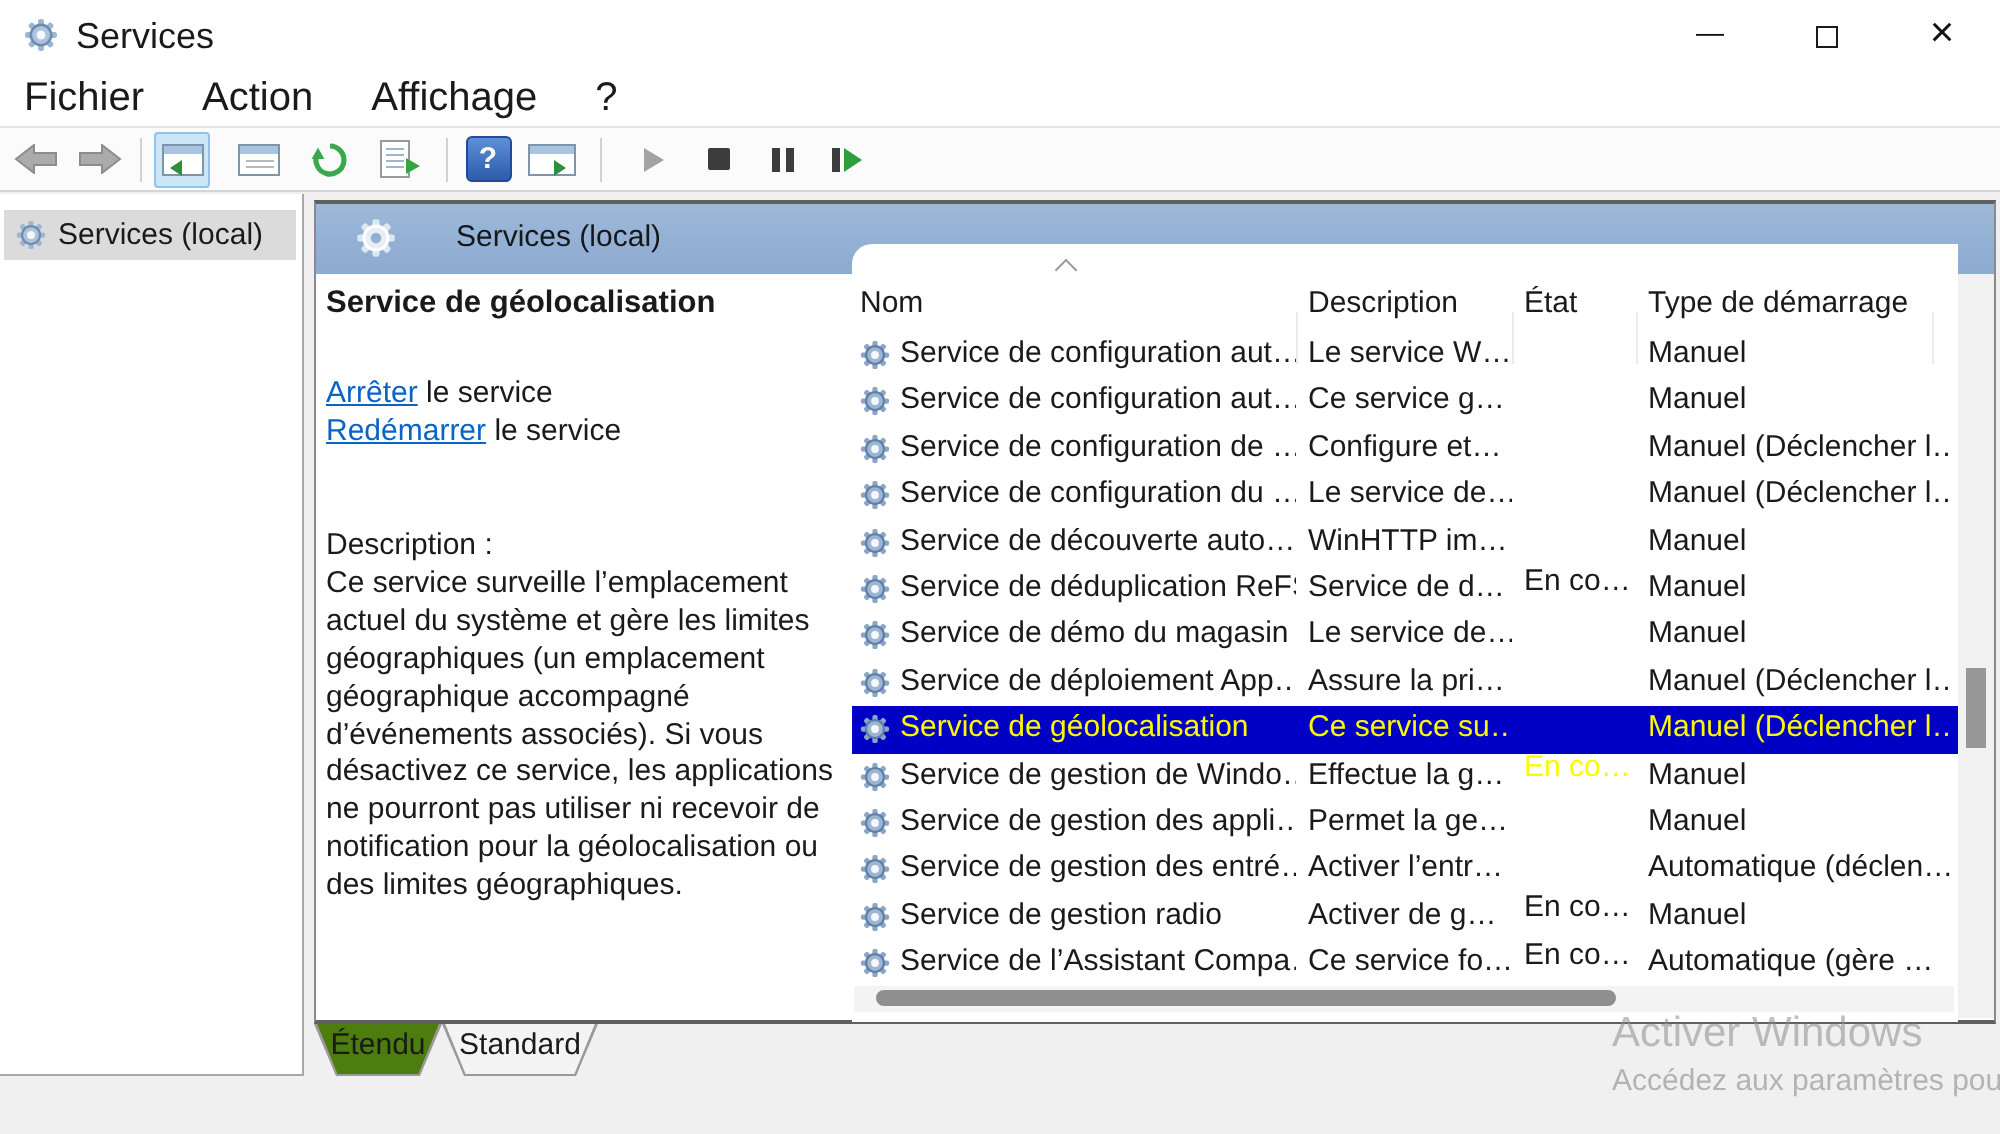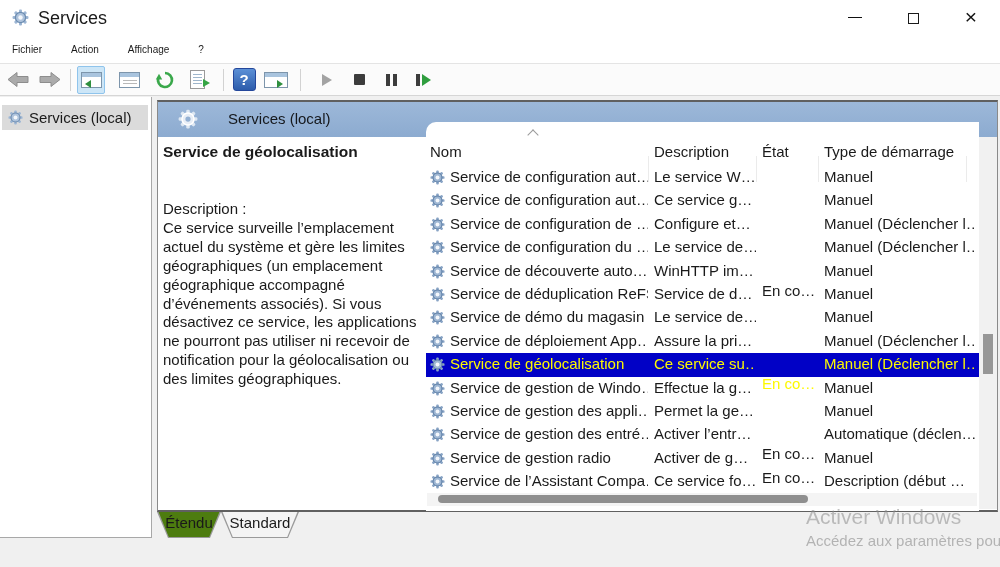--- a/index.html
+++ b/index.html
@@ -12,21 +12,21 @@
   .titlebar { position:absolute; left:0; top:0; width:1000px; height:36px; background:#ffffff; }
   .titlebar .app-title { position:absolute; left:38px; top:8px; font-size:18px; }
   .titlebar .app-icon { position:absolute; left:12px; top:9px; }
   .win-controls { position:absolute; right:0; top:0; height:36px; display:flex; }
   .win-btn { width:58px; height:36px; display:flex; align-items:center; justify-content:center; color:#111; }
   .glyph-min { font-size:14px; margin-top:-4px; }
   .glyph-max { width:11px; height:11px; border:1.4px solid #1a1a1a; display:block; }
   .glyph-close { font-size:21px; font-weight:400; margin-top:-2px; }
   
   .menubar { position:absolute; left:0; top:36px; width:1000px; height:27px; background:#ffffff; display:flex; align-items:center; }
-  .menu-item { padding:3px 10px; margin-right:9px; font-size:10px; }
+  .menu-item { padding:3px 10px; margin-right:9px; font-size:20px; }
   .menu-item:first-child { margin-left:2px; }
   
   .toolbar { position:absolute; left:0; top:63px; width:1000px; height:33px; background:#fbfbfb;
              border-top:1px solid #e4e4e4; border-bottom:1px solid #d6d6d6; display:flex; align-items:center; }
   .tb-btn { height:28px; min-width:28px; display:flex; align-items:center; justify-content:center; margin:0 2px; border:1px solid transparent; border-radius:2px; }
   .tb-btn.toggled { background:#cde6f7; border-color:#8fc4ec; }
   .tb-sep { width:1px; height:22px; background:#d2d2d2; margin:0 4px; }
   .help-box { width:23px; height:23px; border-radius:3px; background:linear-gradient(#5c90d6,#2d5cab);
               border:1px solid #24479b; color:#fff; font-weight:bold; font-size:15px;
               display:flex; align-items:center; justify-content:center; }
@@ -237,20 +237,24 @@
           </g>
         <circle cx="8" cy="8" r="4.8" fill="#e8eef6" stroke="#ffffff" stroke-width="1.2"></circle>
           <circle cx="8" cy="8" r="2.1" fill="#93b0d3"></circle>
       </svg>
     </span>
     <span class="band-title">Services (local)</span>
   </div>
 
   <div class="detail">
     <div class="svc-title">Service de géolocalisation</div>
+    <div class="svc-links">
+      <div><span class="link">Arrêter</span><span> le service</span></div>
+      <div><span class="link">Redémarrer</span><span> le service</span></div>
+    </div>
     <div class="desc-block">
       <div>Description :</div>
       <div>Ce service surveille l’emplacement actuel du système et gère les limites géographiques (un emplacement géographique accompagné d’événements associés). Si vous désactivez ce service, les applications ne pourront pas utiliser ni recevoir de notification pour la géolocalisation ou des limites géographiques.</div>
     </div>
   </div>
 
   <div class="list-panel">
     <span class="hdr-sort"></span>
     <div class="hdr-row">
       <span class="hdr-cell" style="left:4px">Nom</span>
@@ -506,21 +510,21 @@
                 <rect x="6.6" y="0.5" width="2.8" height="15" rx="1" transform="rotate(45 8 8)"></rect>
                 <rect x="6.6" y="0.5" width="2.8" height="15" rx="1" transform="rotate(135 8 8)"></rect>
               </g>
         <circle cx="8" cy="8" r="4.8" fill="#9db6d3" stroke="#5e7fa6" stroke-width="1.2"></circle>
               <circle cx="8" cy="8" r="2.1" fill="#f4f7fb"></circle>
       </svg>
     </span>
     <span class="cell c-name">Service de l’Assistant Compa…</span>
     <span class="cell c-desc">Ce service fo…</span>
     <span class="cell c-state">En co…</span>
-    <span class="cell c-type">Description (début …</span>
+    <span class="cell c-type">Automatique (gère …</span>
   </div>
       </div>
   </div>
 
   <div class="v-scroll">
       <div class="v-thumb"></div>
     </div>
   <div class="h-scroll">
       <div class="h-thumb"></div>
     </div>

